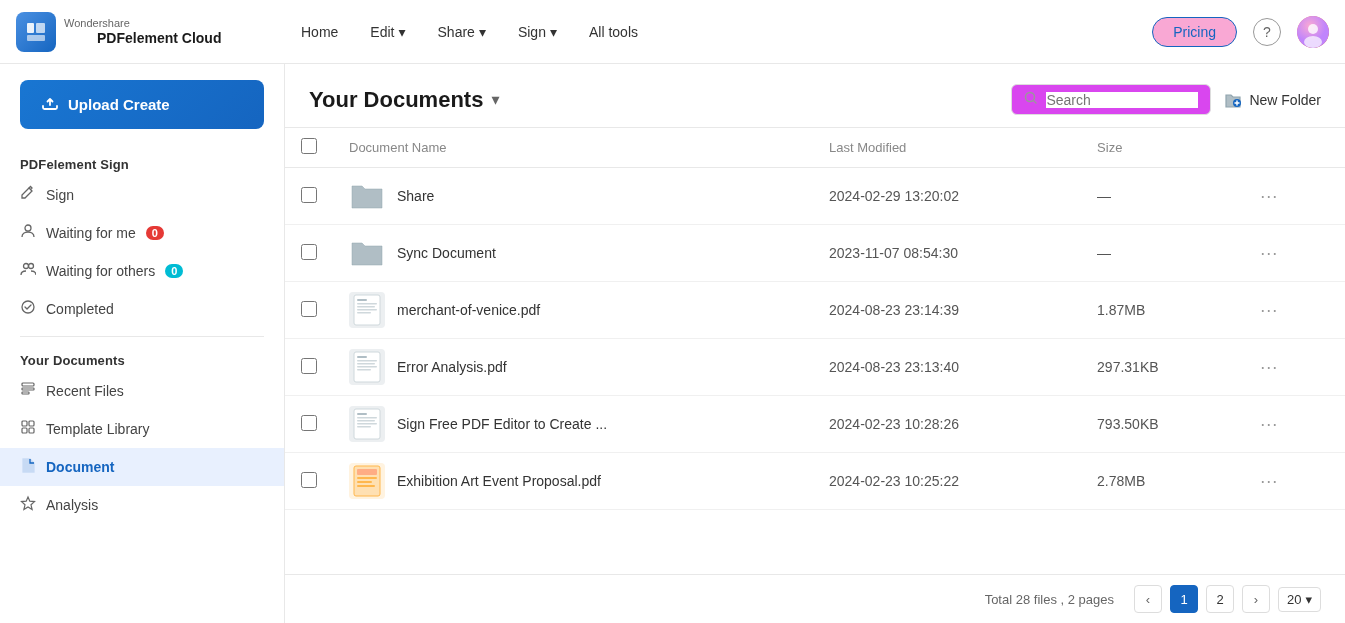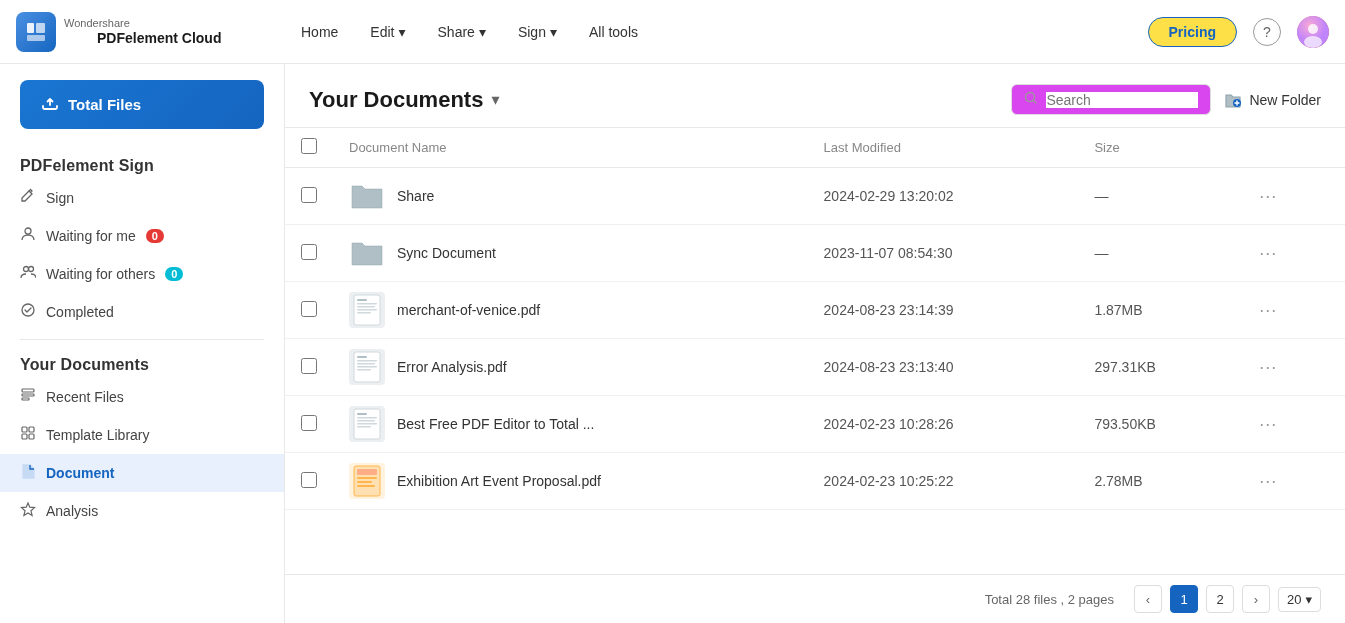--- a/index.html
+++ b/index.html
@@ -25,22 +25,22 @@
     .nav-links {
       display: flex; align-items: center; gap: 32px; flex: 1;
     }
     .nav-link {
       font-size: 14px; color: #333; cursor: pointer; display: flex; align-items: center; gap: 4px;
     }
     .nav-right {
       display: flex; align-items: center; gap: 16px;
     }
     .pricing-btn {
-      border: 1.5px solid #1565c0; color: #1565c0; background: #fde047;
-      padding: 6px 20px; border-radius: 20px; font-size: 14px; font-weight: 700; cursor: pointer;
+      border: 1.5px solid #1565c0; color: #1565c0; background: #f9a8d4;
+      padding: 6px 20px; border-radius: 20px; font-size: 14px; font-weight: 400; cursor: pointer;
     }
     .help-icon {
       width: 28px; height: 28px; border-radius: 50%; border: 1.5px solid #999;
       display: flex; align-items: center; justify-content: center; color: #666; font-size: 14px; cursor: pointer;
     }
     .avatar {
       width: 32px; height: 32px; border-radius: 50%; background: linear-gradient(135deg, #e8a, #c66);
       cursor: pointer; overflow: hidden; display: flex; align-items: center; justify-content: center;
     }
 
@@ -58,21 +58,21 @@
       margin: 0 20px 20px;
       background: linear-gradient(135deg, #1976d2, #1565c0);
       color: #fff; border: none; border-radius: 8px;
       padding: 12px 20px; font-size: 15px; font-weight: 600;
       display: flex; align-items: center; gap: 8px; cursor: pointer;
       width: calc(100% - 40px);
     }
     .upload-icon { font-size: 18px; }
 
     .sidebar-section-label {
-      font-size: 16px; font-weight: 700; color: #333;
+      font-size: 13px; font-weight: 700; color: #333;
       padding: 8px 20px 4px; letter-spacing: 0.01em;
     }
     .sidebar-item {
       display: flex; align-items: center; gap: 10px;
       padding: 9px 20px; font-size: 14px; color: #444;
       cursor: pointer; border-radius: 0; position: relative;
     }
     .sidebar-item.active {
       background: #e8f0fe; color: #1565c0; font-weight: 600;
     }
@@ -230,21 +230,21 @@
 <div class="main-layout">
 
   <div class="sidebar">
     <button class="upload-btn">
       <span class="upload-icon">
         <svg width="20" height="20" viewBox="0 0 20 20" fill="none">
           <path d="M10 13V7M10 7L7.5 9.5M10 7L12.5 9.5" stroke="#fff" stroke-width="1.8" stroke-linecap="round" stroke-linejoin="round"></path>
           <path d="M3 14v1.5A1.5 1.5 0 004.5 17h11A1.5 1.5 0 0017 15.5V14" stroke="#fff" stroke-width="1.8" stroke-linecap="round"></path>
         </svg>
       </span>
-      <span>Total Files</span>
+      <span>Upload Create</span>
     </button>
 
     <div class="sidebar-section-label">PDFelement Sign</div>
 
     <div class="sidebar-item">
       <span class="item-icon">
         <svg width="16" height="16" viewBox="0 0 16 16" fill="none">
             <path d="M2 13h3l7-7-3-3-7 7v3z" stroke="#666" stroke-width="1.3" fill="none"></path>
             <path d="M9 3l1.5-1.5 1.5 1.5L10.5 4.5" stroke="#666" stroke-width="1.3" fill="none"></path>
           </svg>
@@ -485,21 +485,21 @@
                       <svg width="28" height="32" viewBox="0 0 28 32" fill="none">
                         <rect x="1" y="1" width="26" height="30" rx="2" fill="#fff" stroke="#cfd8dc" stroke-width="1"></rect>
                         <rect x="4" y="5" width="10" height="2" rx="1" fill="#b0bec5"></rect>
                         <rect x="4" y="9" width="20" height="1.5" rx="0.75" fill="#cfd8dc"></rect>
                         <rect x="4" y="12" width="18" height="1.5" rx="0.75" fill="#cfd8dc"></rect>
                         <rect x="4" y="15" width="20" height="1.5" rx="0.75" fill="#cfd8dc"></rect>
                         <rect x="4" y="18" width="14" height="1.5" rx="0.75" fill="#cfd8dc"></rect>
                       </svg>
                     </div>
                   </span>
-          <span class="file-name">Best Free PDF Editor to Total ...</span>
+          <span class="file-name">Sign Free PDF Editor to Create ...</span>
         </div>
       </td>
       <td class="date-cell">2024-02-23 10:28:26</td>
       <td class="size-cell">793.50KB</td>
       <td>
         <button class="more-btn">···</button>
       </td>
     </tr>
             <tr>
       <td>

